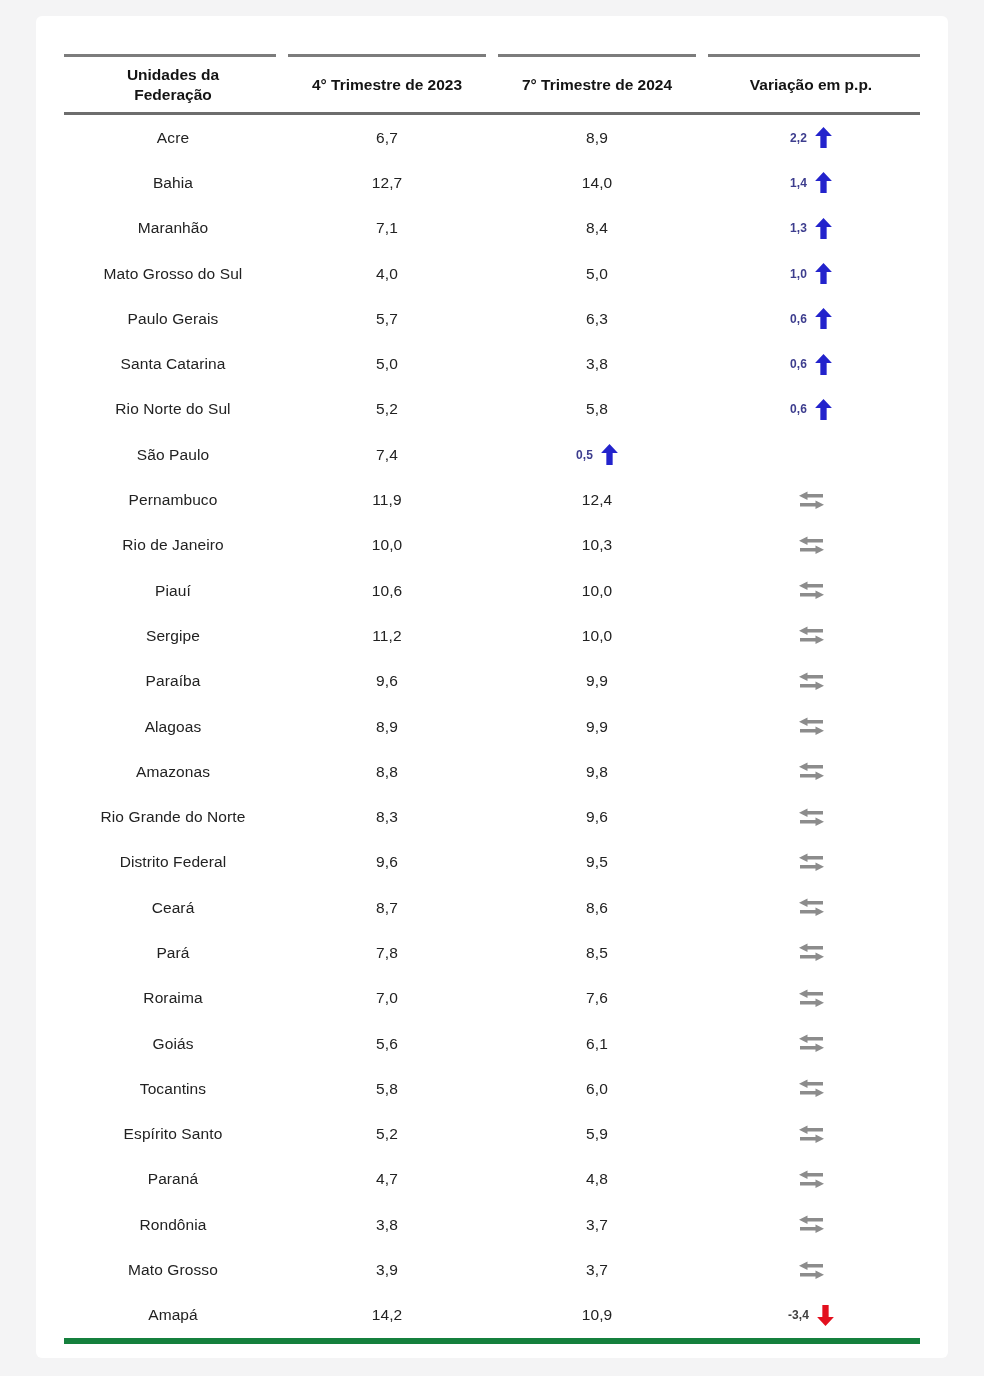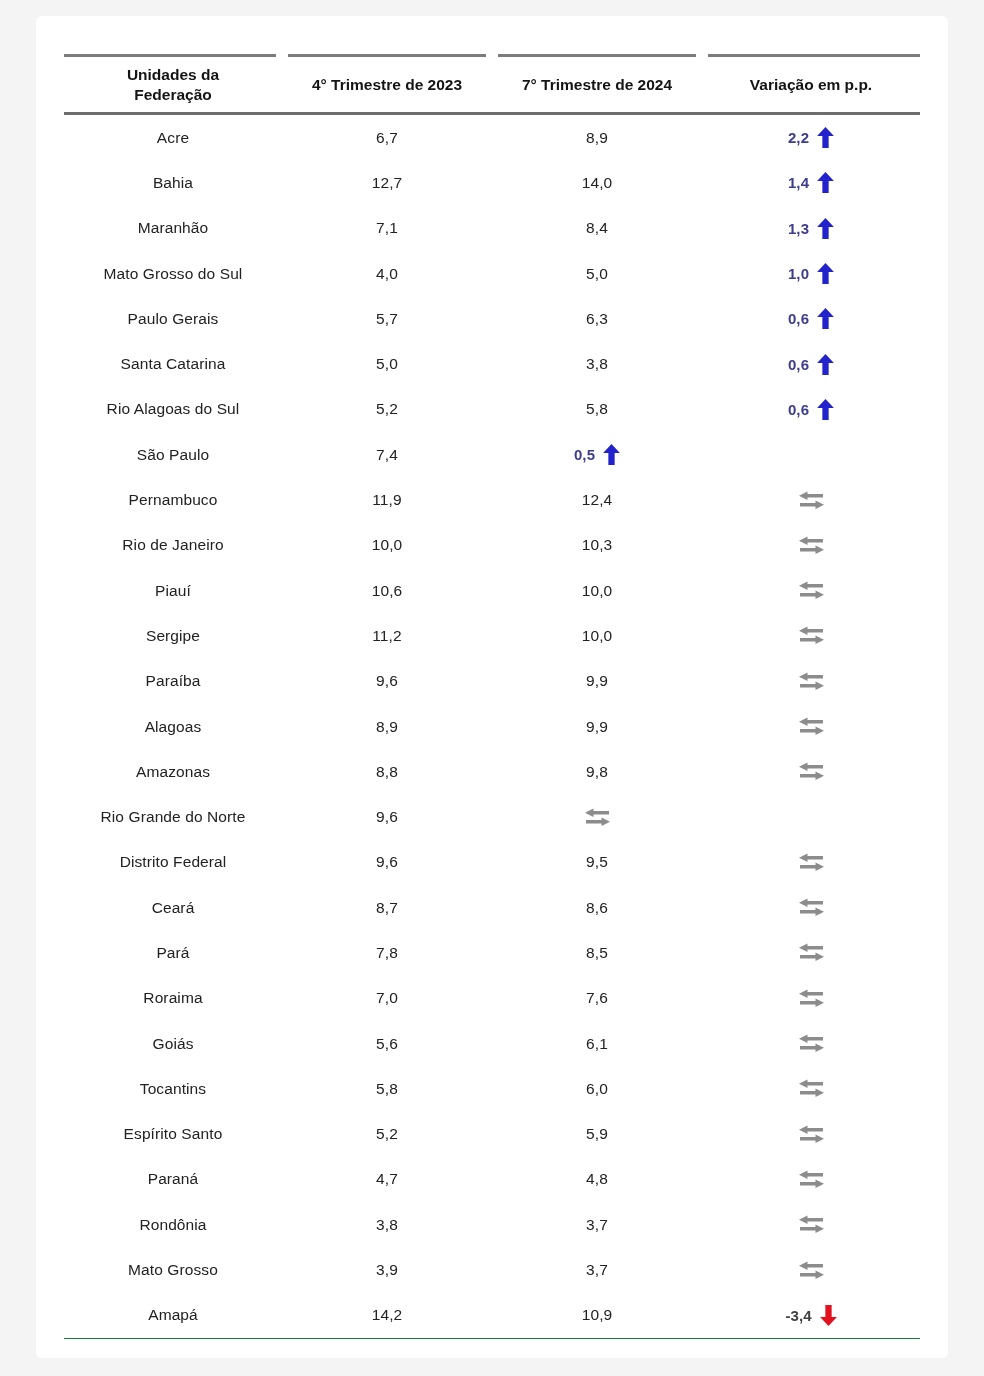--- a/index.html
+++ b/index.html
@@ -39,30 +39,30 @@
     text-align: center;
     font-weight: bold;
     font-size: 15.5px;
     line-height: 1.25;
     color: #141414;
     padding: 6px 4px;
   }
   .th.uf-col { max-width: 218px; }
   .th.uf-col span { display: inline-block; max-width: 120px; }
   
-  .tbody { border-bottom: 1px solid #15803d; text-align: center; }
+  .tbody { border-bottom: 6px solid #15803d; text-align: center; }
   .row { height: 45.3px; }
   .cell {
     display: flex; align-items: center; justify-content: center;
     font-size: 15.5px;
     color: #222222;
     letter-spacing: 0.1px;
   }
   .variation { gap: 8px; }
-  .var-num { font-weight: bold; font-size: 15px; }
+  .var-num { font-weight: bold; font-size: 12px; }
   .trend-up   .var-num { color: #3d3d8e; }
   .trend-down .var-num { color: #404040; }
   .icon { display: none; line-height: 0; }
   .trend-up     .icon.up     { display: inline-block; }
   .trend-stable .icon.stable { display: inline-block; }
   .trend-down   .icon.down   { display: inline-block; }
   .icon.up   svg path { fill: #2323cc; }
   .icon.down svg path { fill: #e3101e; }
   .icon.stable svg path { fill: #8c8c8c; }
 </style>
@@ -179,21 +179,21 @@
       <span class="icon up">
         <svg width="17" height="21" viewBox="0 0 16 20">
           <path d="M8 0 L16 8.5 L11 8.5 L11 20 L5 20 L5 8.5 L0 8.5 Z"></path>
         </svg>
       </span>
 
     </div>
   </div>
 
   <div class="grid-row row trend-up">
-    <div class="cell">Rio Alagoas do Sul</div>
+    <div class="cell">Rio Norte do Sul</div>
     <div class="cell">5,2</div>
     <div class="cell">5,8</div>
     <div class="cell variation">
       <span class="var-num">0,6</span>
       <span class="icon up">
         <svg width="17" height="21" viewBox="0 0 16 20">
           <path d="M8 0 L16 8.5 L11 8.5 L11 20 L5 20 L5 8.5 L0 8.5 Z"></path>
         </svg>
       </span>
 
@@ -321,20 +321,21 @@
           <path d="M9.5 0.5 L9.5 3 L25 3 L25 6.5 L9.5 6.5 L9.5 9 L1 4.75 Z"></path>
           <path d="M17.5 9.5 L17.5 12 L2 12 L2 15.5 L17.5 15.5 L17.5 18 L26 13.75 Z"></path>
         </svg>
       </span>
 
     </div>
   </div>
 
   <div class="grid-row row trend-stable">
     <div class="cell">Rio Grande do Norte</div>
+    <div class="cell">8,3</div>
     <div class="cell">9,6</div>
     <div class="cell variation">
 
       <span class="icon stable">
         <svg width="27" height="19" viewBox="0 0 27 19">
           <path d="M9.5 0.5 L9.5 3 L25 3 L25 6.5 L9.5 6.5 L9.5 9 L1 4.75 Z"></path>
           <path d="M17.5 9.5 L17.5 12 L2 12 L2 15.5 L17.5 15.5 L17.5 18 L26 13.75 Z"></path>
         </svg>
       </span>
 

